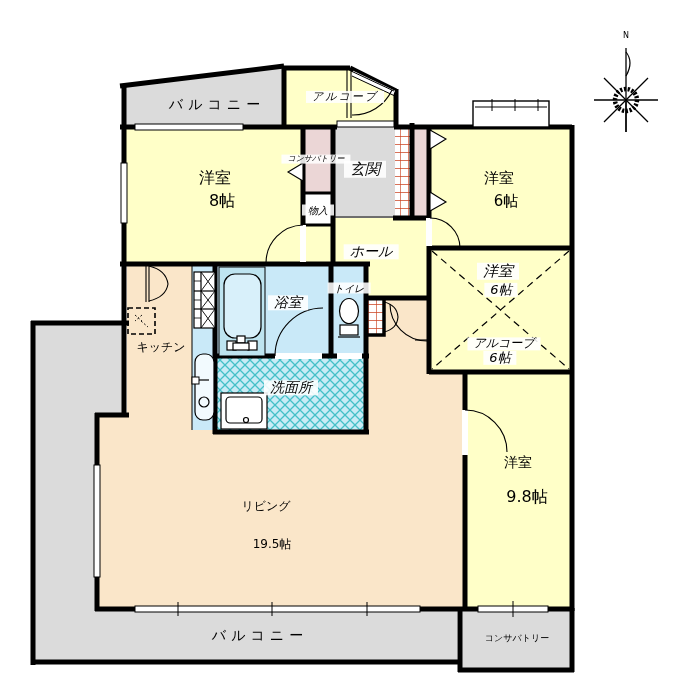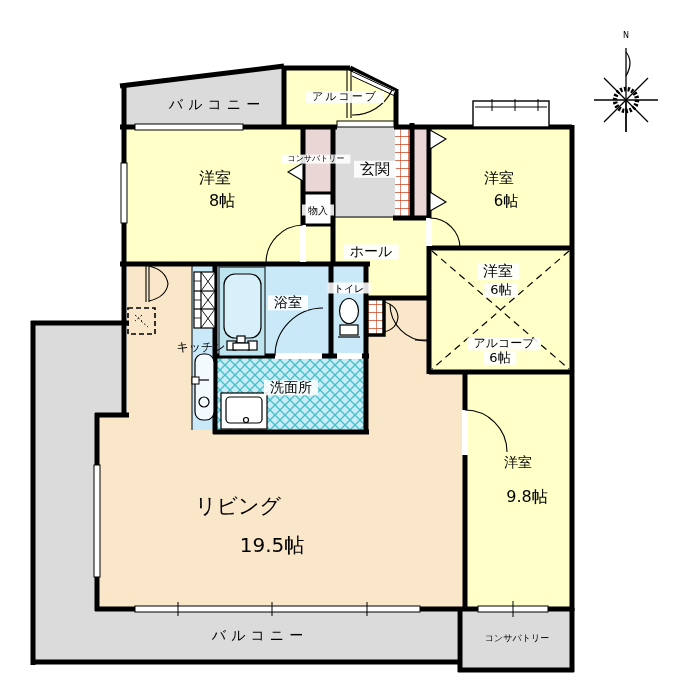--- a/index.html
+++ b/index.html
@@ -1,21 +1,21 @@
 <!DOCTYPE html>
 <html><head>
 <meta charset="utf-8">
 <style>
   html,body{margin:0;padding:0;background:#ffffff;}
   #plan{position:relative;width:675px;height:698px;background:#ffffff;overflow:hidden;
         font-family:"DejaVu Sans",sans-serif;}
   #plan svg{position:absolute;left:0;top:0;}
   .lbl{position:absolute;transform:translate(-50%,-50%);color:#000;white-space:nowrap;
        line-height:1.1;text-align:center;}
-  .bg{background:rgba(255,255,255,0.88);padding:0 6px;}
+  .bg{background:rgba(255,255,255,0.88);padding:0 6px;font-style:italic;}
   .ls{letter-spacing:5px;margin-left:15px;}
   .ls2{letter-spacing:2px;}
 </style>
 </head>
 <body>
 
 <div id="plan">
 
 <svg width="675" height="698" viewBox="0 0 675 698">
   <defs>
@@ -207,33 +207,33 @@
     <path d="M626,52 Q634,62 626,76" stroke-width="1.2"></path>
   </g>
 </svg>
 
 <div class="lbl ls" style="left:202px;top:105px;font-size:14px;">バルコニー</div>
 <div class="lbl bg ls2" style="left:345px;top:97px;font-size:11px;">アルコーブ</div>
 <div class="lbl" style="left:215px;top:178px;font-size:16px;">洋室</div>
 <div class="lbl" style="left:222px;top:201px;font-size:16px;text-align:right;">8帖</div>
 <div class="lbl bg" style="left:316px;top:159px;font-size:8px;">コンサバトリー</div>
 <div class="lbl bg" style="left:318px;top:210px;font-size:10px;">物入</div>
-<div class="lbl bg" style="left:365px;top:169px;font-size:15px;margin-left:10px;">玄関</div>
+<div class="lbl bg" style="left:365px;top:169px;font-size:15px;">玄関</div>
 <div class="lbl" style="left:499px;top:178px;font-size:15px;">洋室</div>
 <div class="lbl" style="left:506px;top:201px;font-size:15px;">6帖</div>
 <div class="lbl bg" style="left:371px;top:252px;font-size:14px;">ホール</div>
 <div class="lbl bg" style="left:498px;top:271px;font-size:15px;">洋室</div>
 <div class="lbl bg" style="left:501px;top:290px;font-size:13px;">6帖</div>
 <div class="lbl bg" style="left:504px;top:344px;font-size:12px;">アルコーブ</div>
 <div class="lbl bg" style="left:500px;top:358px;font-size:13px;">6帖</div>
 <div class="lbl bg" style="left:288px;top:303px;font-size:14px;text-align:center;">浴室</div>
 <div class="lbl bg" style="left:349px;top:288px;font-size:10px;text-align:right;">トイレ</div>
-<div class="lbl" style="left:161px;top:348px;font-size:12px;margin-left:40px;">キッチン</div>
+<div class="lbl" style="left:161px;top:348px;font-size:12px;">キッチン</div>
 <div class="lbl bg" style="left:291px;top:388px;font-size:14px;">洗面所</div>
-<div class="lbl" style="left:238px;top:507px;font-size:21px;">リビング</div>
-<div class="lbl" style="left:272px;top:545px;font-size:20px;">19.5帖</div>
+<div class="lbl" style="left:266px;top:507px;font-size:12px;">リビング</div>
+<div class="lbl" style="left:272px;top:545px;font-size:12px;">19.5帖</div>
 <div class="lbl" style="left:518px;top:463px;font-size:14px;">洋室</div>
 <div class="lbl" style="left:527px;top:497px;font-size:16px;text-align:center;">9.8帖</div>
 <div class="lbl ls" style="left:245px;top:636px;font-size:14px;">バルコニー</div>
 <div class="lbl" style="left:517px;top:639px;font-size:9px;">コンサバトリー</div>
 <div class="lbl" style="left:626px;top:36px;font-size:8px;">N</div>
 
 </div>
 
 </body></html>

